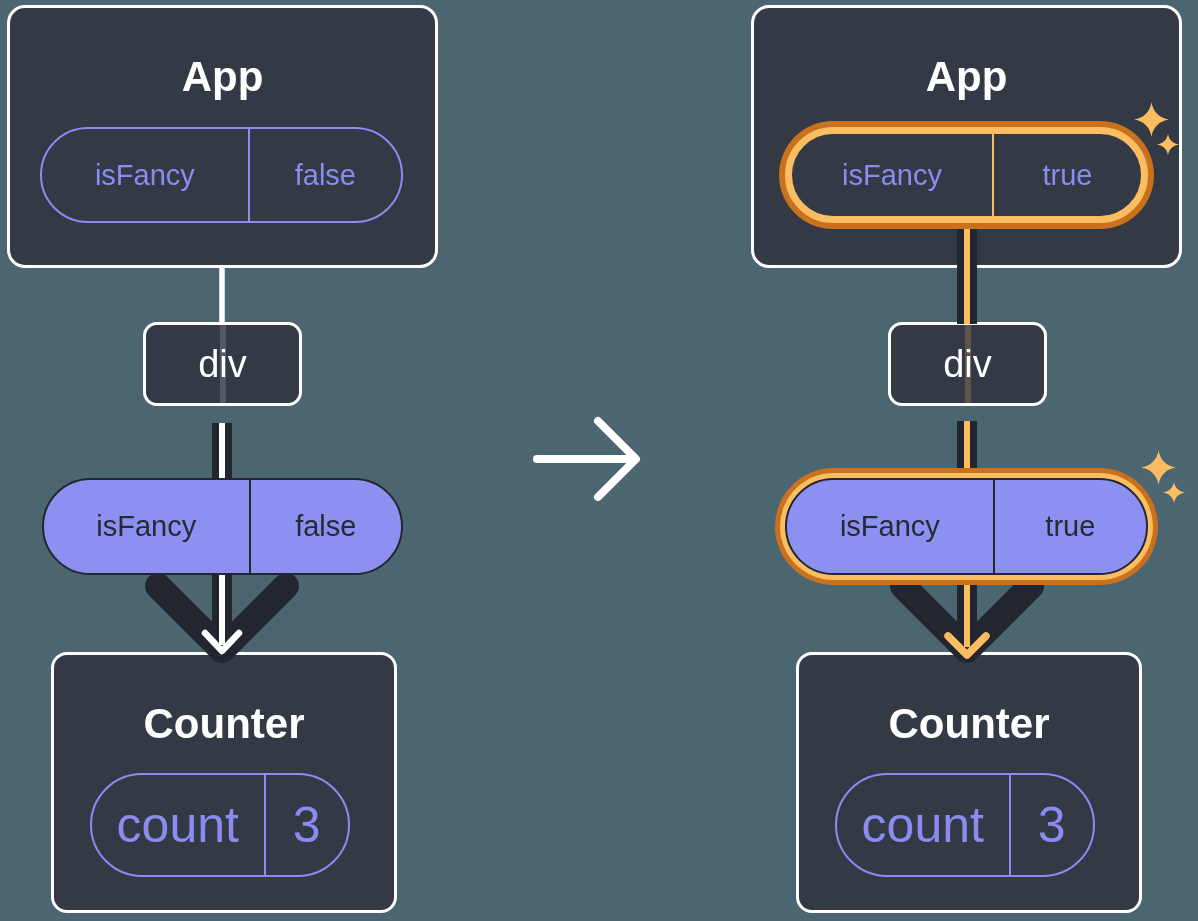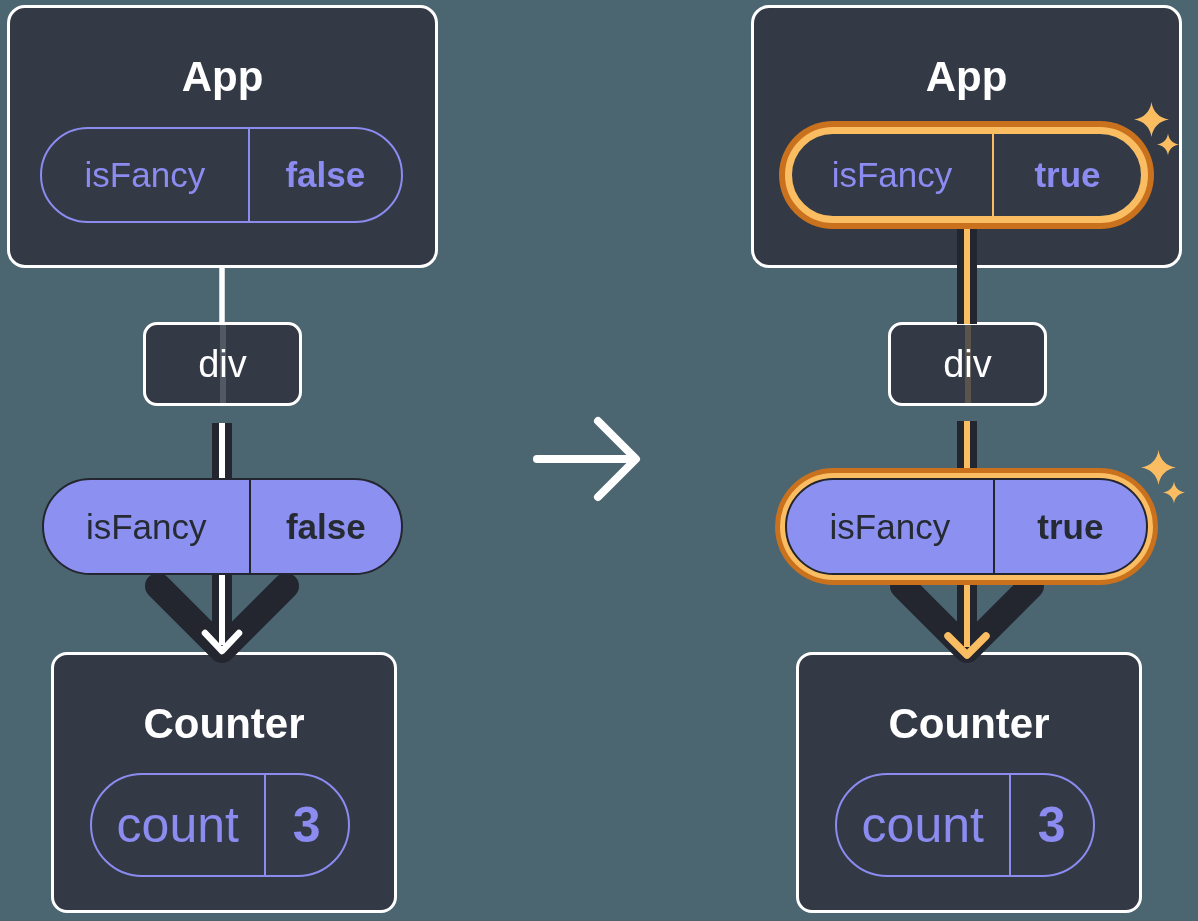--- a/index.html
+++ b/index.html
@@ -58,27 +58,27 @@
   }
   .div-box.left .div-inner-line{background:rgba(255,255,255,0.16);}
   .div-box.right .div-inner-line{background:rgba(250,189,98,0.20);}
   
   .pill{
     position:absolute;
     display:flex;align-items:stretch;
     border-radius:999px;
     box-sizing:border-box;
     z-index:4;
-    font-size:35px;
+    font-size:29px;
   }
   .pill-key,.pill-val{
     display:flex;align-items:center;justify-content:center;
   }
   .pill-key{width:57.3%;}
-  .pill-val{flex:1;font-weight:bold;}
+  .pill-val{flex:1;}
   
   .pill-app{left:40px;top:127px;width:363px;height:96px;background:var(--node-fill);}
   .pill-app.plain{border:2.5px solid var(--purple);color:var(--purple);}
   .pill-app.plain .pill-val{border-left:2.5px solid var(--purple);}
   .pill-app.fancy{
     left:785px;
     border:7px solid var(--highlight);
     box-shadow:0 0 0 6px var(--highlight-dark);
     color:var(--purple);
   }
@@ -95,21 +95,21 @@
   }
   
   .pill-counter{top:773px;width:260px;height:104px;
     background:var(--node-fill);
     border:2.5px solid var(--purple);color:var(--purple);
     font-size:50px;}
   .pill-counter .pill-key{width:67%;}
   .pill-counter .pill-val{border-left:2.5px solid var(--purple);}
   .pill-counter.left{left:90px;}
   .pill-counter.right{left:835px;}
-  .bold{font-weight:700;}
+  .bold{font-weight:400;}
   
   .overlay{
     position:absolute;inset:0;
     z-index:3;
     pointer-events:none;
   }
   
   .sparkle{position:absolute;z-index:5;}
 </style>
 </head>

